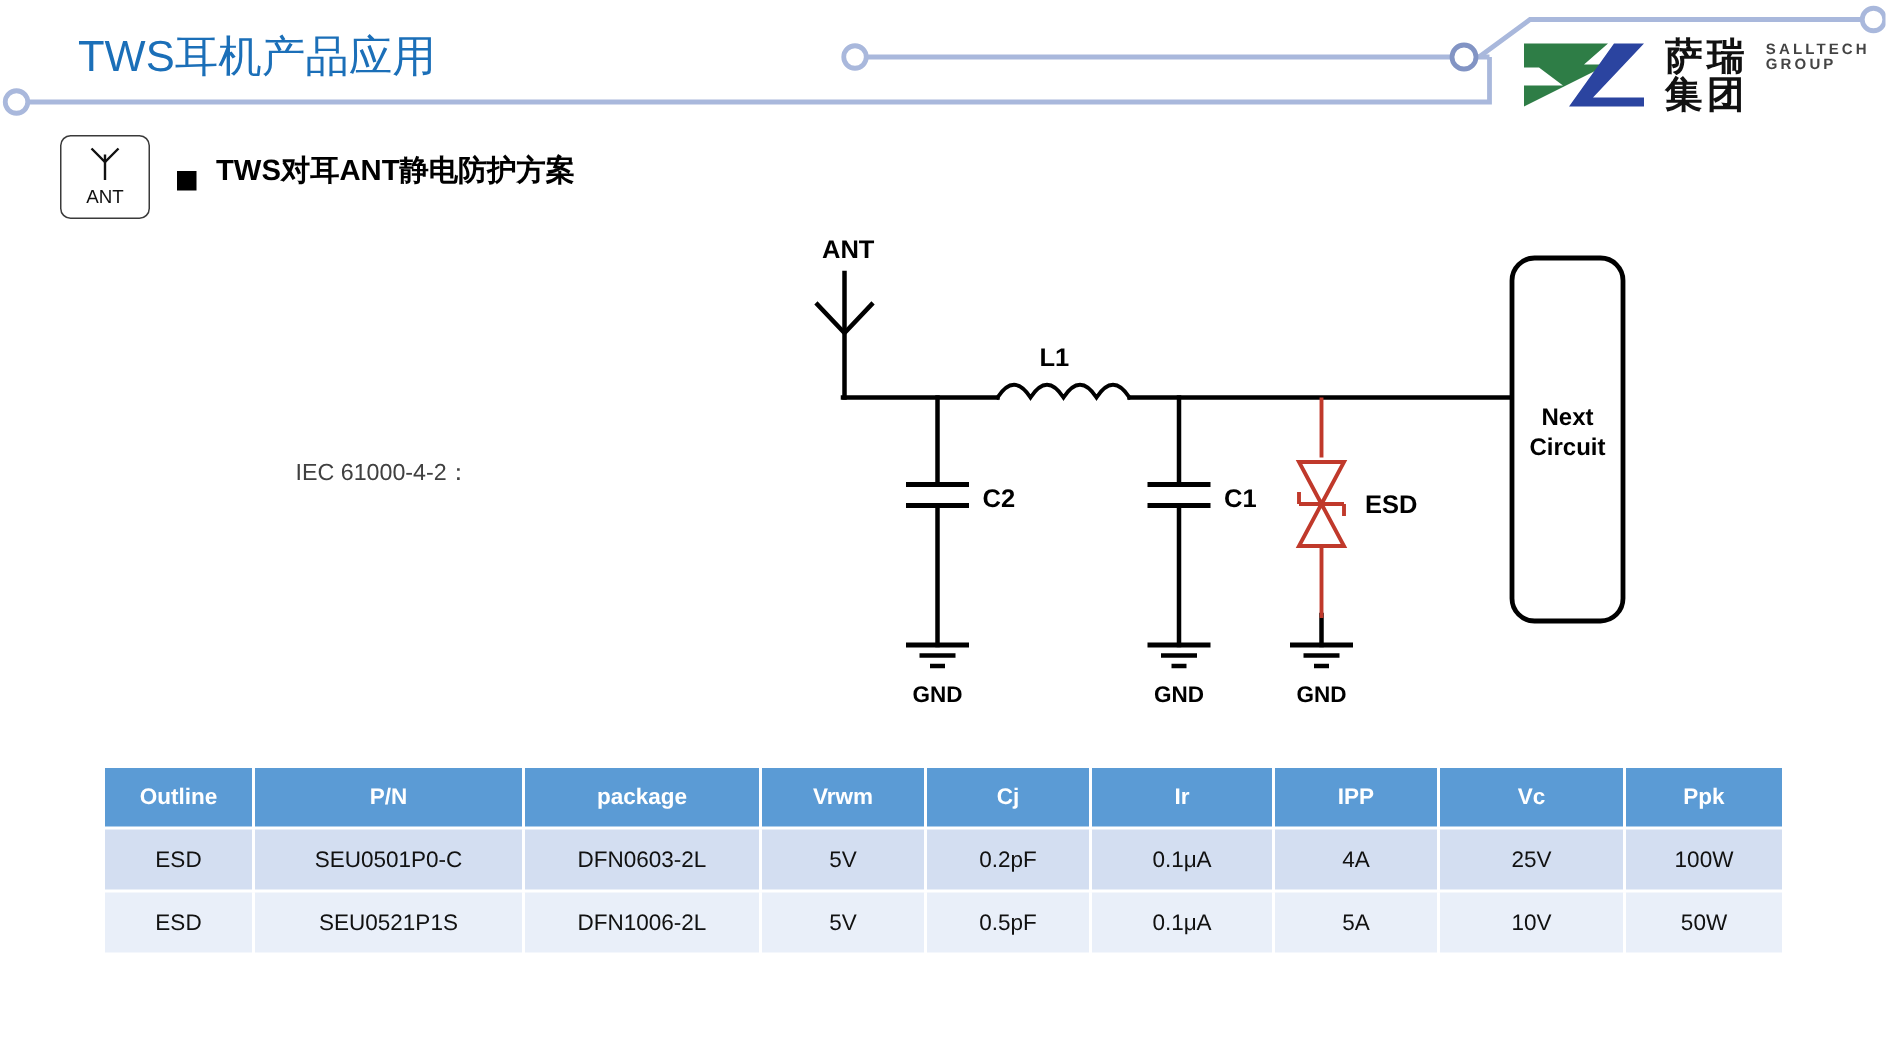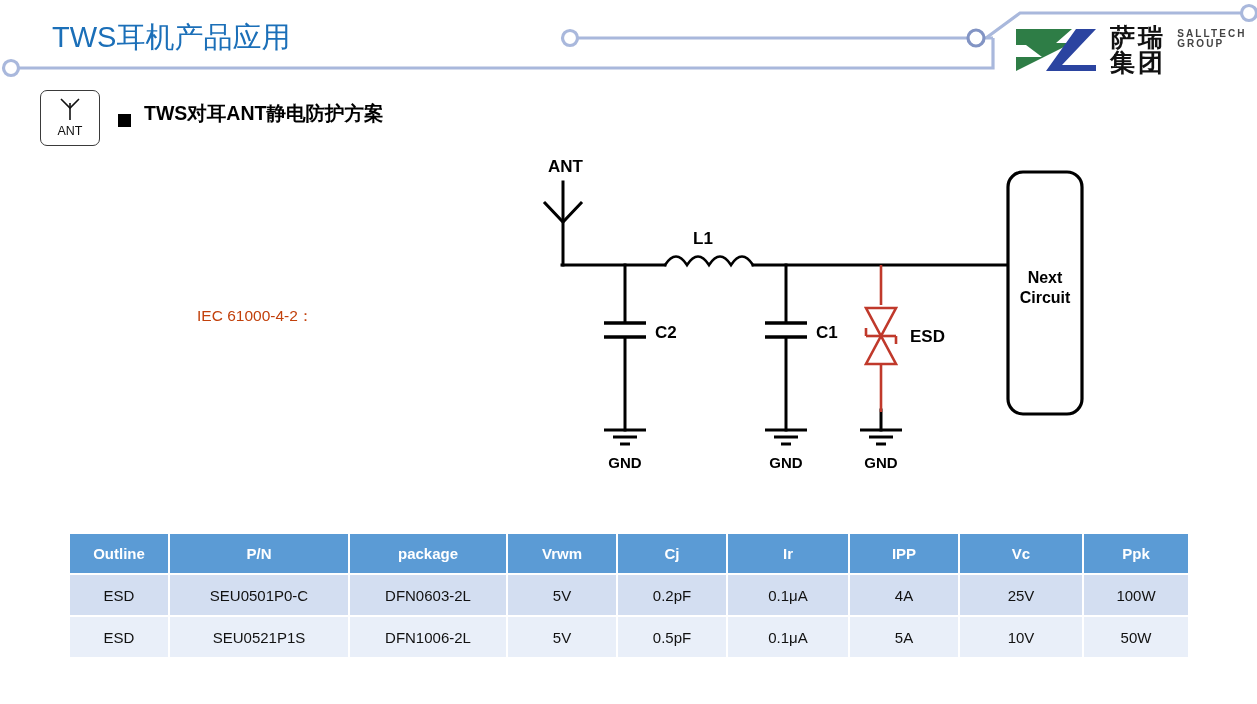--- a/index.html
+++ b/index.html
@@ -101,36 +101,36 @@
     font-weight: bold;
     color: #000;
     white-space: nowrap;
   }
 
   
   #iec-note {
     position: absolute;
     left: 197px; top: 304px;
     font-size: 15.5px;
-    color: #c2410c;
+    color: #404040;
     line-height: 1.55;
     white-space: nowrap;
   }
 
   
   #circuit-svg {
     position: absolute;
     left: 500px; top: 160px;
     width: 620px; height: 330px;
   }
 
   
   #spec-table {
     position: absolute;
-    left: 70px; top: 534px;
+    left: 70px; top: 512px;
     width: 1118px;
     border-collapse: collapse;
     table-layout: fixed;
     padding-left: 36px;
   }
   #spec-table th {
     background: #5B9BD5;
     color: #ffffff;
     font-size: 15px;
     font-weight: bold;

